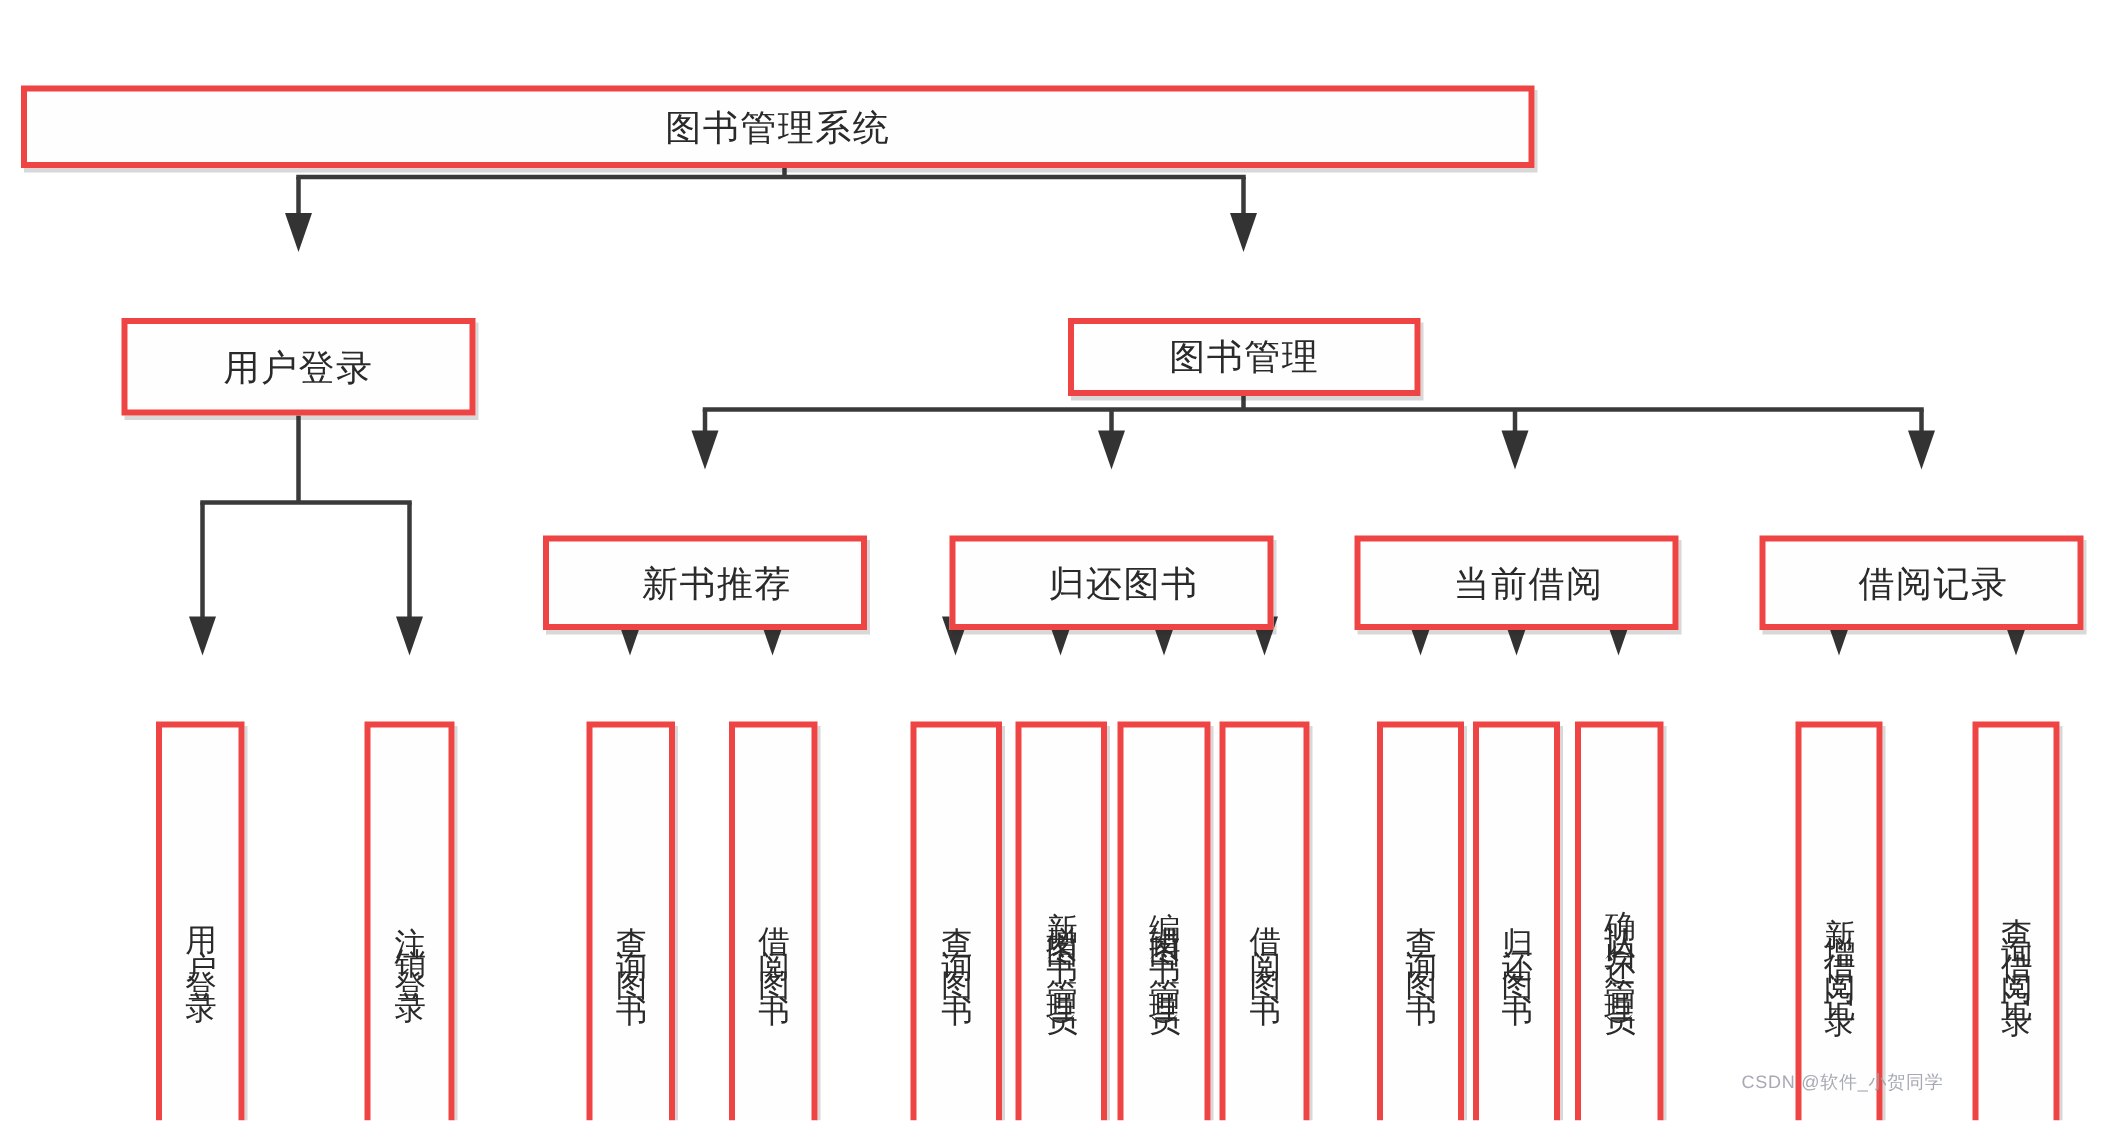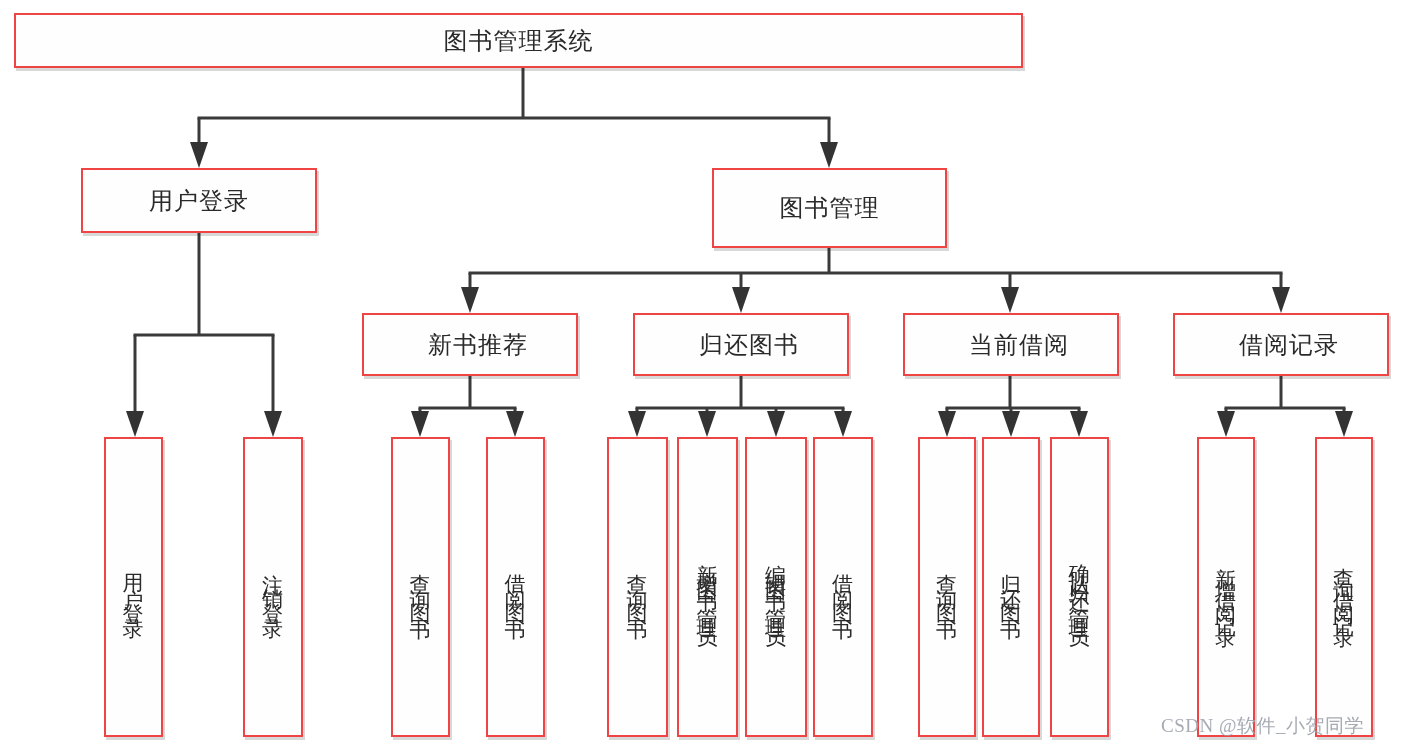--- a/index.html
+++ b/index.html
@@ -17,25 +17,26 @@
   }
   .wires {
     position: absolute;
     left: 0;
     top: 0;
   }
   .box {
     position: absolute;
     box-sizing: border-box;
     background: #fefefe;
-    border: 2px solid #ef4444;
+    border: 4px solid #ef4444;
     display: flex;
     align-items: center;
     justify-content: center;
     box-shadow: 2px 3px 0 rgba(40,40,40,0.18);
+    margin-top: 44px;
   }
   .h-label {
     font-size: 24px;
     color: #2a2a2a;
     letter-spacing: 1px;
     white-space: nowrap;
   }
   .v-label {
     writing-mode: vertical-rl;
     text-orientation: mixed;
@@ -44,21 +45,21 @@
     color: #2a2a2a;
     white-space: nowrap;
   }
   .ls4 { letter-spacing: 15px; }
   .ls6 { letter-spacing: 12px; }
   .ls9 { letter-spacing: 9px; }
 
   
   .n-root  { left: 14px;  top: 13px;  width: 1009px; height: 55px; }
   .n-login { left: 81px;  top: 168px; width: 236px;  height: 65px; }
-  .n-mgmt  { left: 712px; top: 168px; width: 235px;  height: 80px; }
+  .n-mgmt  { left: 712px; top: 168px; width: 235px;  height: 52px; }
   .n-l3    { top: 313px; height: 63px; padding-left: 16px; }
   .n-rec   { left: 362px;  width: 216px; }
   .n-bor   { left: 633px;  width: 216px; }
   .n-cur   { left: 903px;  width: 216px; }
   .n-his   { left: 1173px; width: 216px; text-align: center; }
   .leaf    { top: 437px; height: 300px; }
   .lf1  { left: 104px;  width: 59px; }
   .lf2  { left: 243px;  width: 60px; }
   .lf3  { left: 391px;  width: 59px; }
   .lf4  { left: 486px;  width: 59px; }
@@ -69,25 +70,24 @@
   .lf9  { left: 918px;  width: 58px; }
   .lf10 { left: 982px;  width: 58px; }
   .lf11 { left: 1050px; width: 59px; }
   .lf12 { left: 1197px; width: 58px; }
   .lf13 { left: 1315px; width: 58px; }
 
   .watermark {
     position: absolute;
     left: 1161px;
     top: 713px;
-    font-size: 19px;
+    font-size: 12px;
     letter-spacing: 0.5px;
     color: rgba(158, 163, 172, 0.92);
     white-space: nowrap;
-    font-family: Liberation Serif, serif;
   }
 </style>
 </head>
 <body>
 
 <div class="stage">
 
   <svg class="wires" width="1405" height="747" viewBox="0 0 1405 747" xmlns="http://www.w3.org/2000/svg">
     <g stroke="#3a3a3a" stroke-width="3" fill="none">
 

